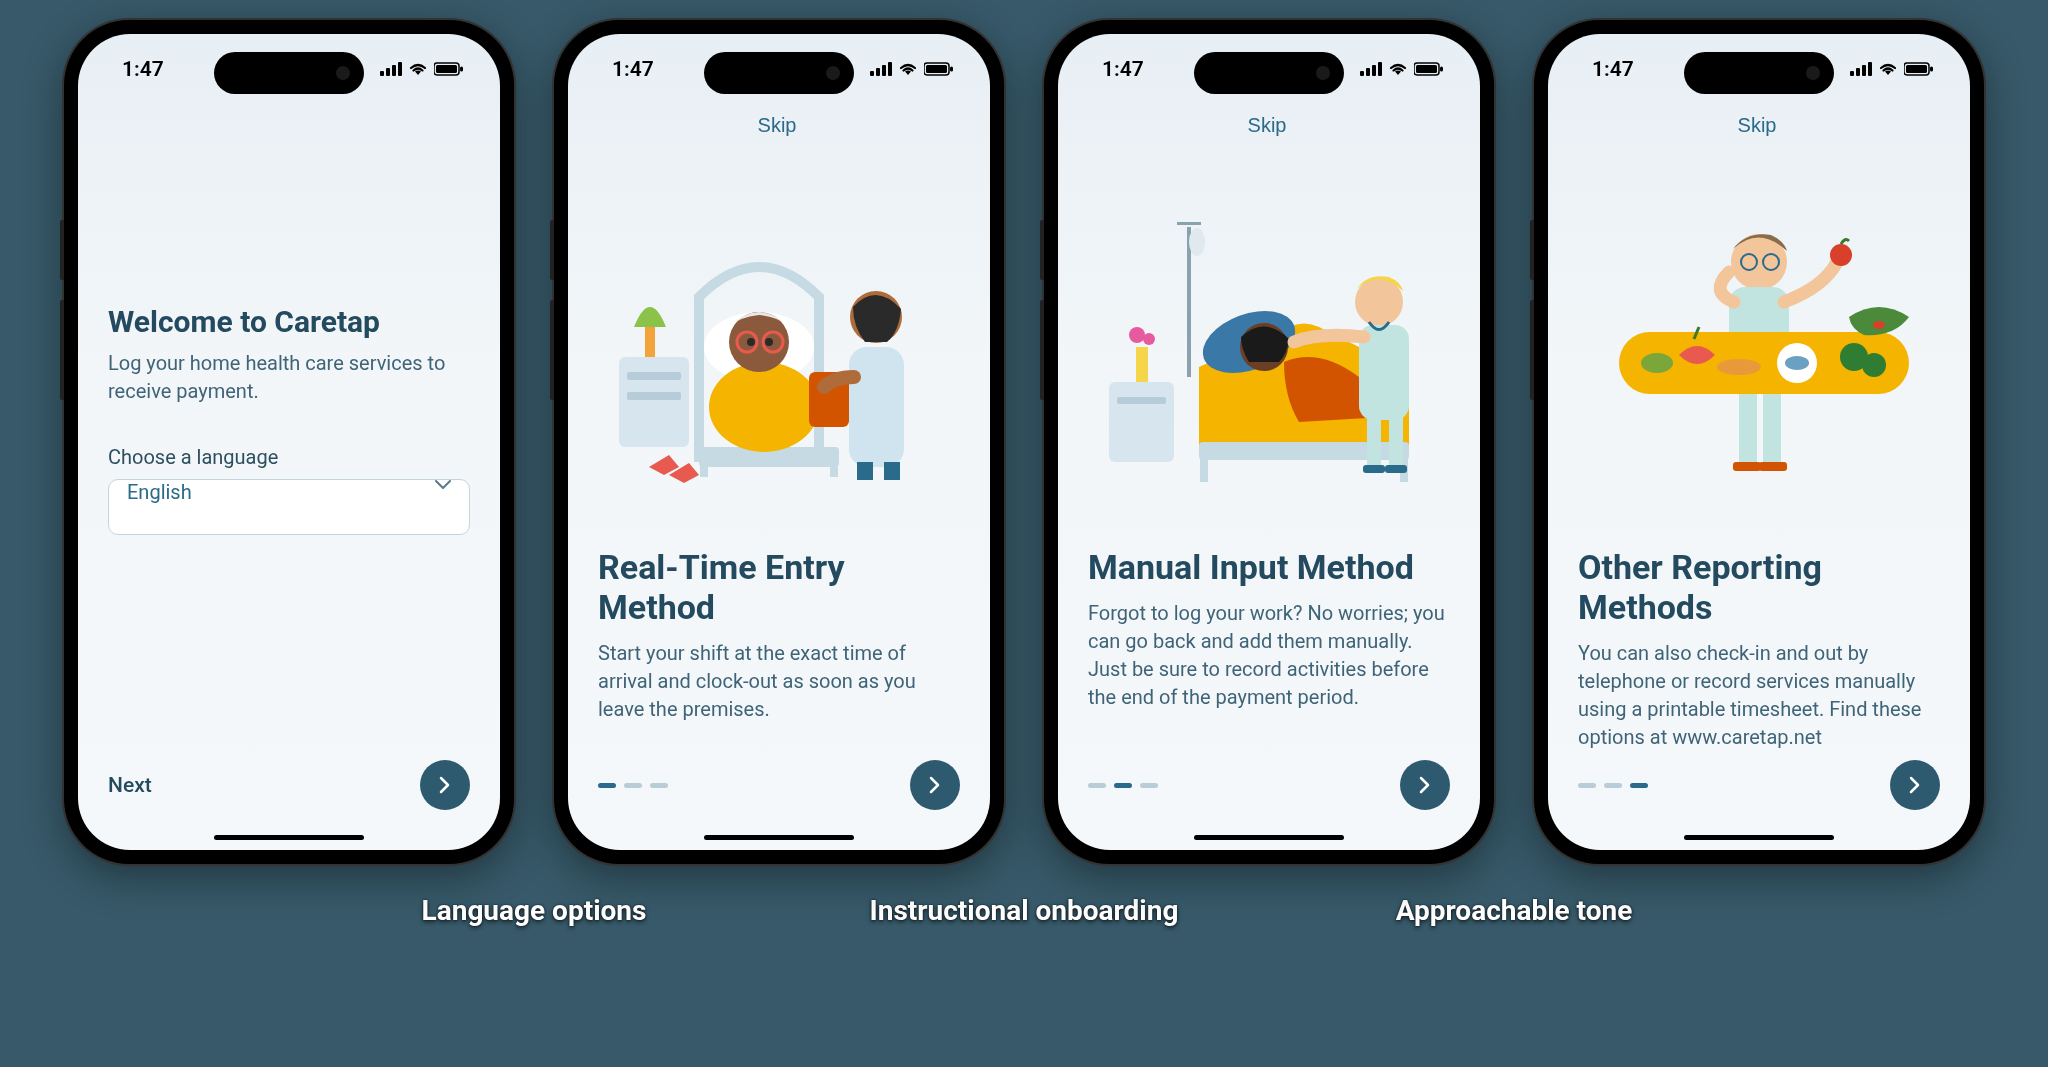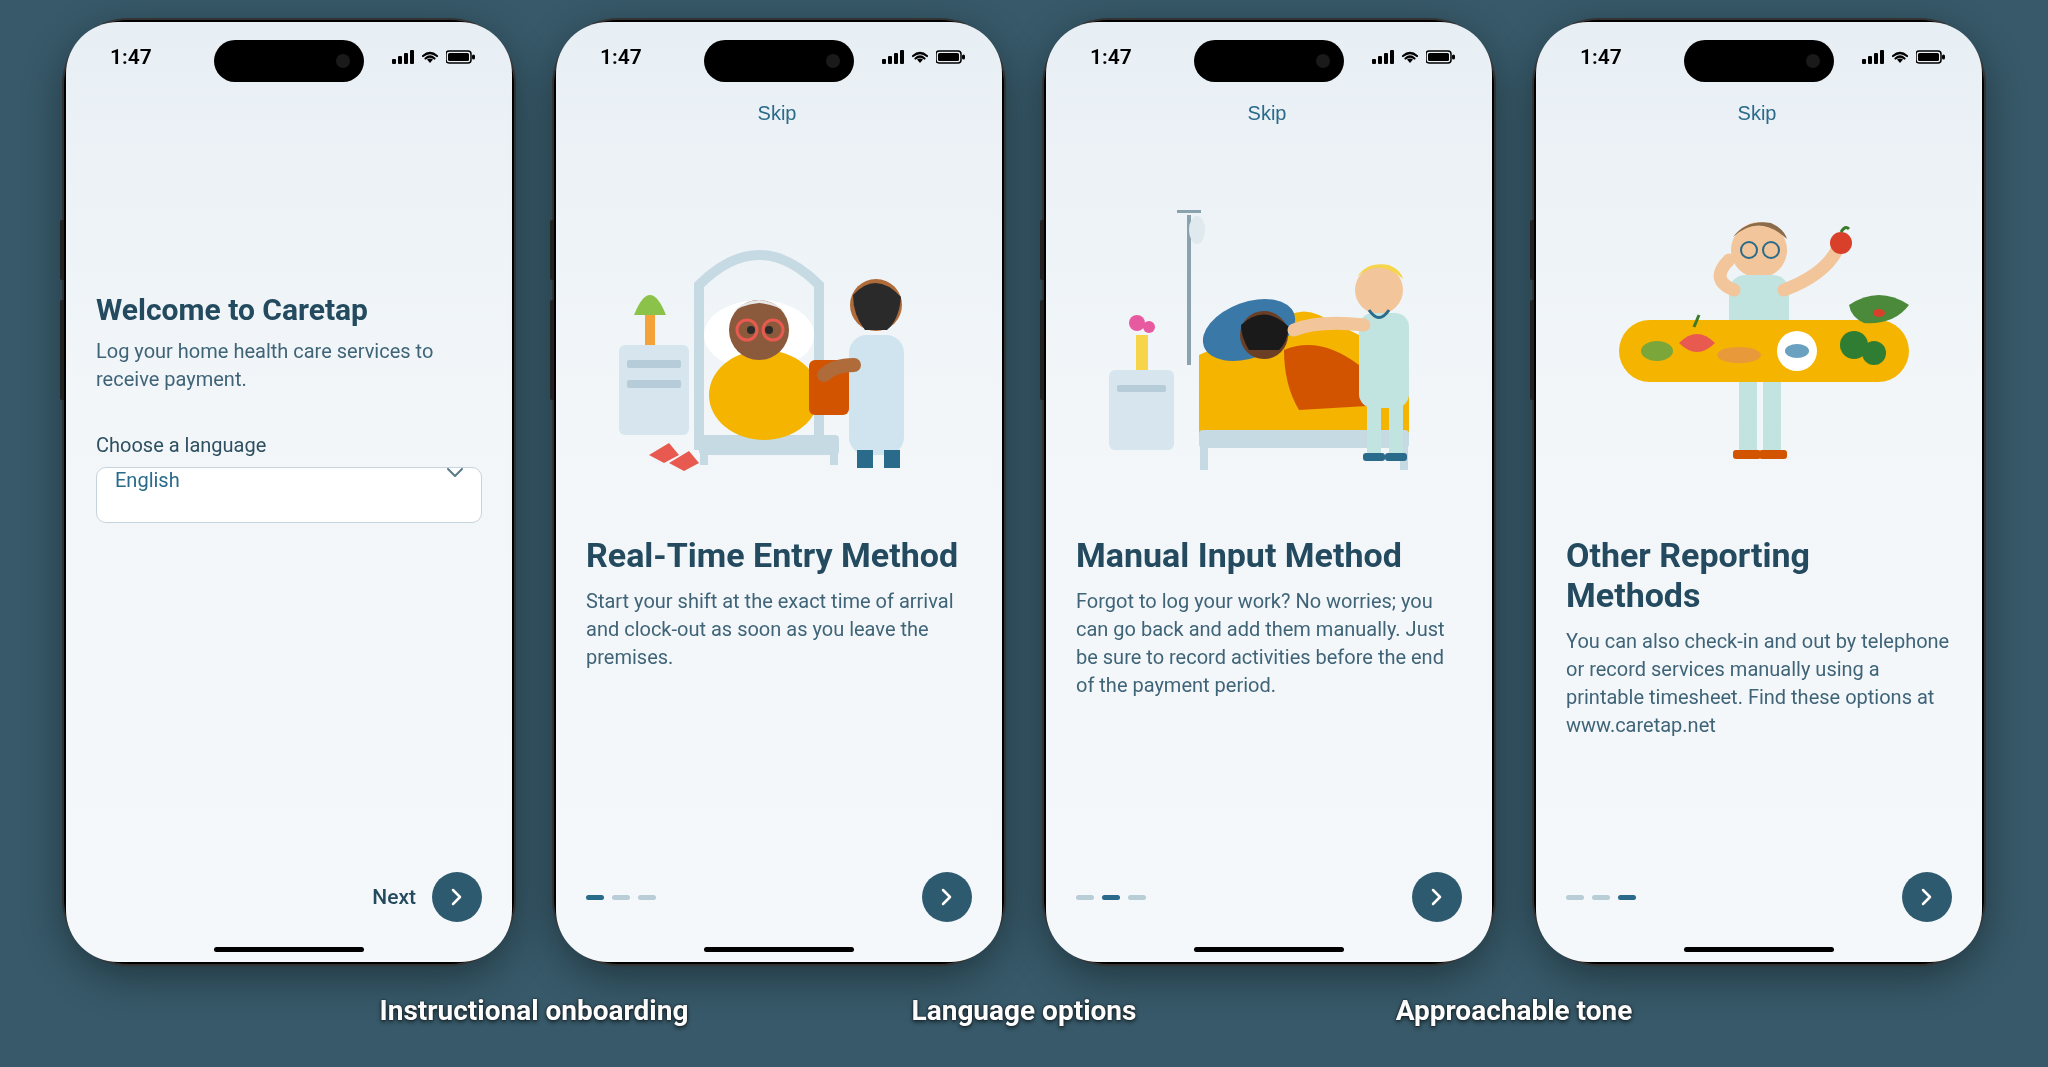--- a/index.html
+++ b/index.html
@@ -14,24 +14,24 @@
     justify-content: flex-start;
     padding-top: 20px;
   }
   .phones-row {
     display: flex;
     gap: 40px;
     justify-content: center;
   }
   .phone {
     width: 450px;
-    height: 944px;
+    height: 844px;
     background: #000;
     border-radius: 65px;
-    padding: 2px;
+    padding: 14px;
     position: relative;
     box-shadow: 0 0 0 2px #333, 0 12px 40px rgba(0,0,0,0.4);
   }
   .phone::before { 
     content: "";
     position: absolute;
     left: -4px;
     top: 200px;
     width: 4px;
     height: 60px;
@@ -172,21 +172,21 @@
   }
   .footer {
     position: absolute;
     bottom: 40px;
     left: 30px;
     right: 30px;
     display: flex;
     align-items: center;
     justify-content: space-between;
   }
-  .footer.right-only { justify-content: flex-end; gap: 16px; }
+  .footer.right-only { justify-content: space-between; gap: 16px; }
   .dots { display: flex; gap: 8px; align-items: center; }
   .dot {
     width: 18px;
     height: 5px;
     border-radius: 3px;
     background: #b9cdd7;
   }
   .dot.active { background: #2a6a8a; }
   .next-label {
     font-size: 21px;
@@ -523,16 +523,16 @@
           </button>
         </div>
       </div>
       <div class="home-indicator"></div>
     </div>
   </div>
 
 </div>
 
 <div class="captions-row">
+  <div class="caption">Language options</div>
   <div class="caption">Instructional onboarding</div>
-  <div class="caption">Language options</div>
   <div class="caption">Approachable tone</div>
 </div>
 
 </body></html>

